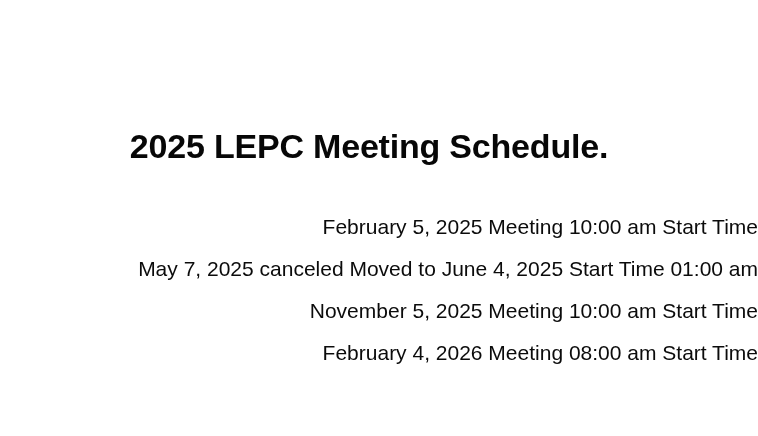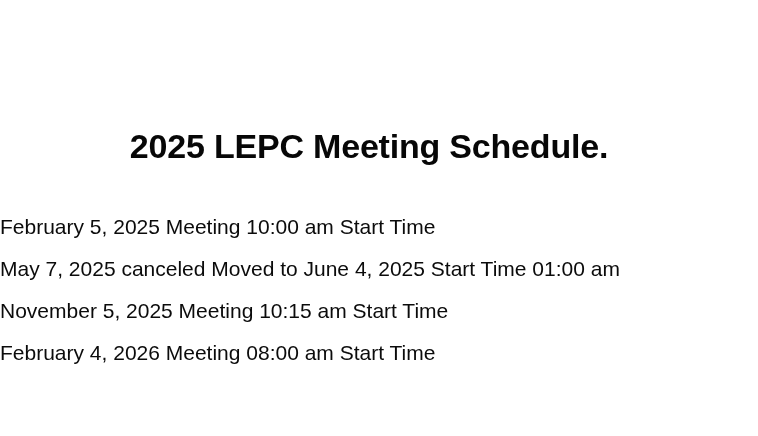--- a/index.html
+++ b/index.html
@@ -43,35 +43,35 @@
     top: 206px;
     left: 0;
     width: 758px;
     margin: 0;
     padding: 0;
     list-style: none;
   }
 
   .schedule-item {
     width: 758px;
-    text-align: left;
+    text-align: right;
     font-size: 21px;
     font-weight: normal;
     line-height: 42px;
     color: #0b0b0b;
     white-space: nowrap;
   }
 </style>
 </head>
 <body>
 
 <div class="page">
 
   <h1 class="page-title">2025 LEPC Meeting Schedule.</h1>
 
   <ul class="schedule-list">
     <li class="schedule-item">February 5, 2025 Meeting 10:00 am Start Time</li>
     <li class="schedule-item">May 7, 2025 canceled Moved to June 4, 2025 Start Time 01:00 am</li>
-    <li class="schedule-item">November 5, 2025 Meeting 10:15 am Start Time</li>
+    <li class="schedule-item">November 5, 2025 Meeting 10:00 am Start Time</li>
     <li class="schedule-item">February 4, 2026 Meeting 08:00 am Start Time</li>
   </ul>
 
 </div>
 
 </body></html>

